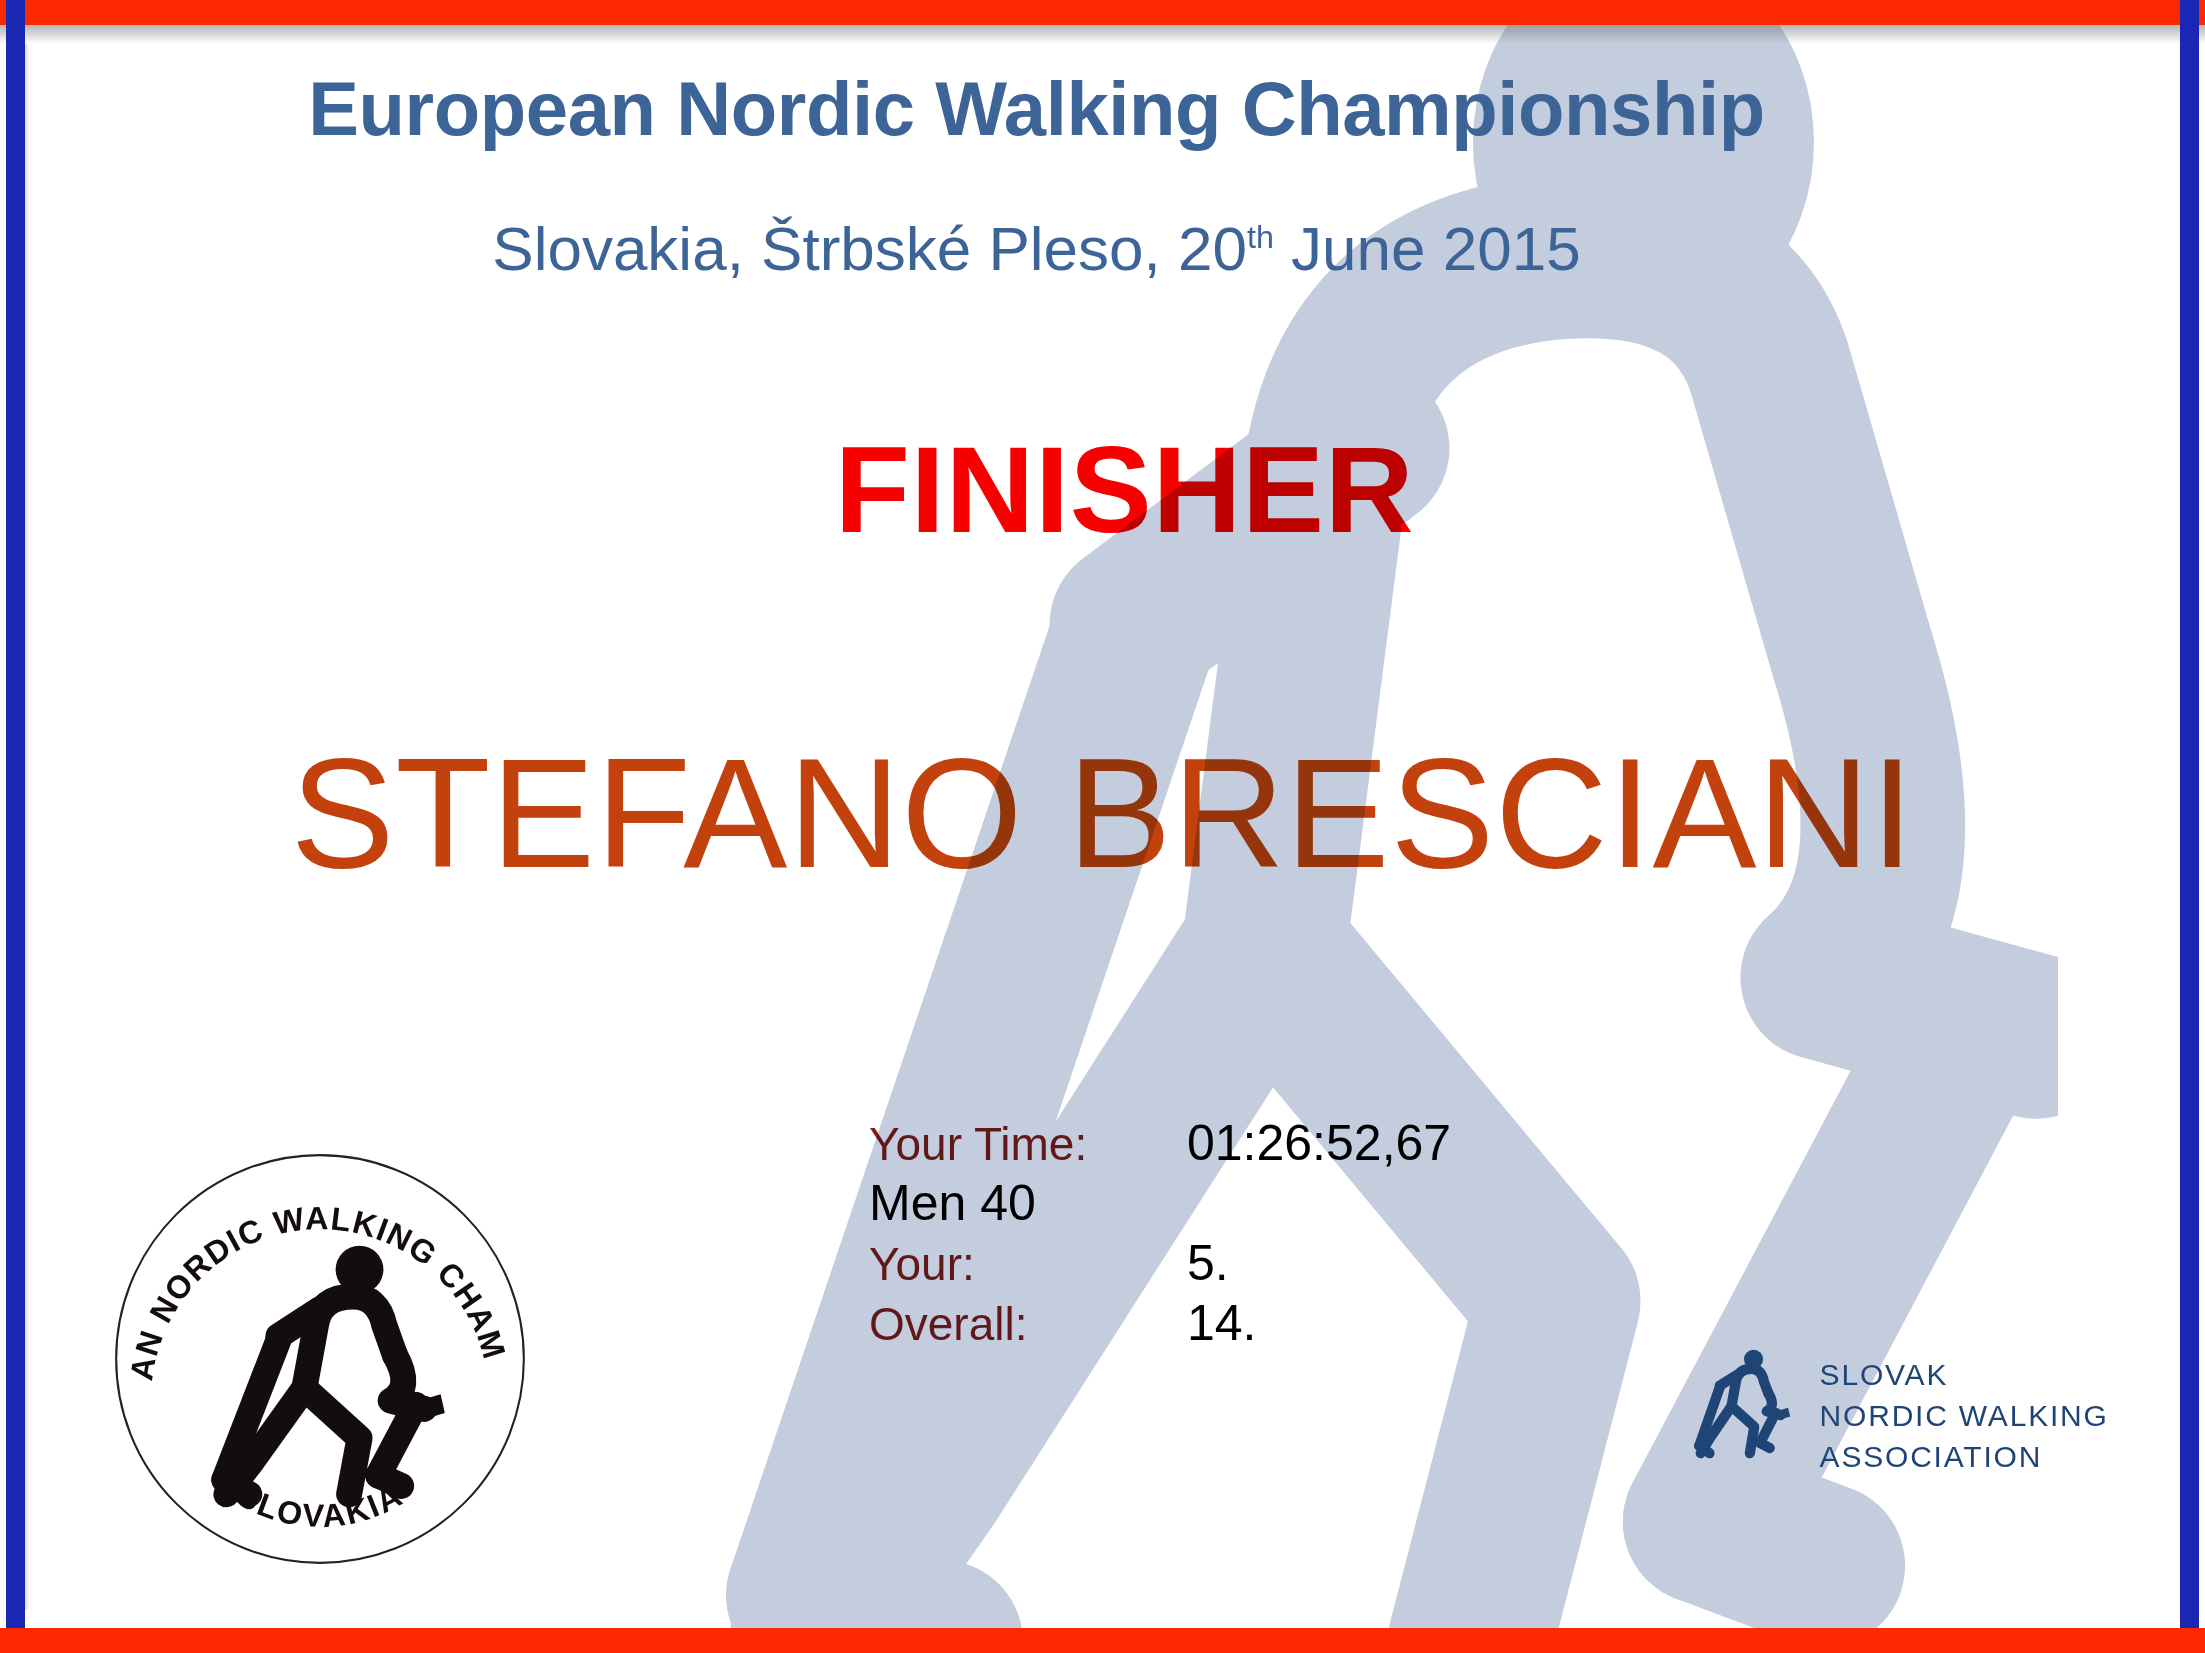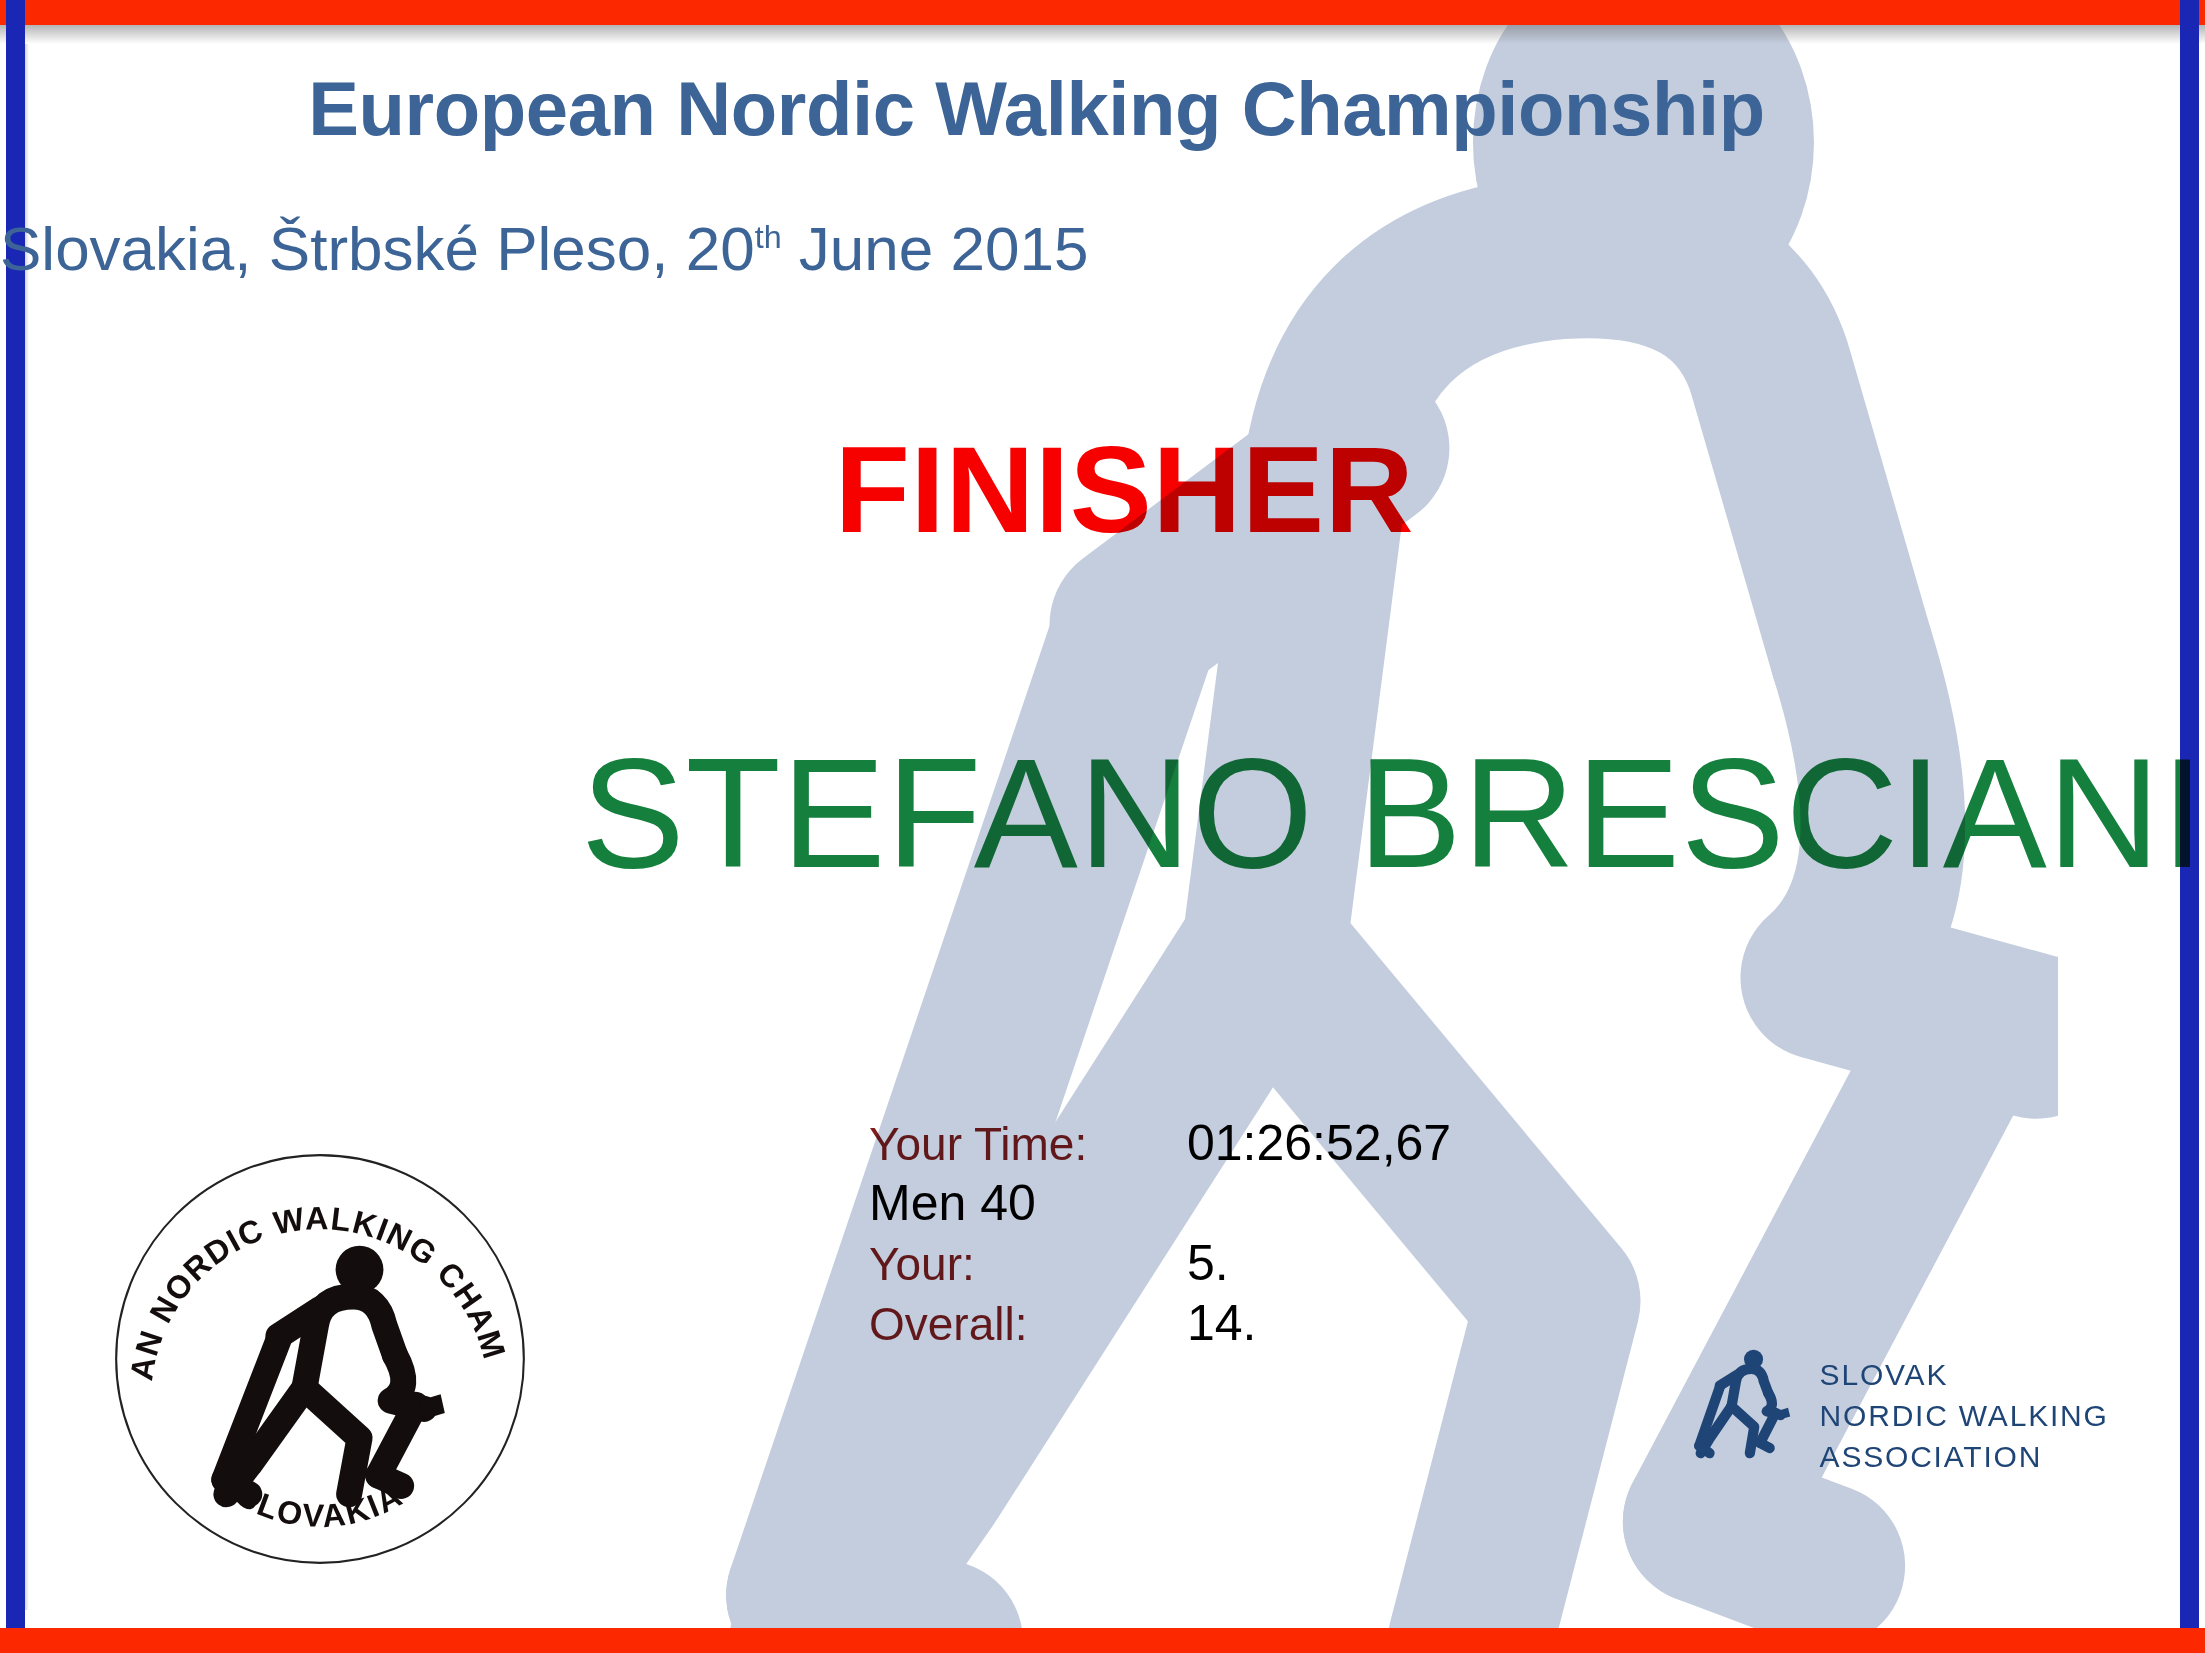--- a/index.html
+++ b/index.html
@@ -63,21 +63,21 @@
     font-weight: bold;
     color: #3d6496;
     letter-spacing: -0.4px;
     z-index: 5;
     white-space: nowrap;
   }
   .subline {
     position: absolute;
     left: 0; top: 213px;
     width: 2073px;
-    text-align: left;
+    text-align: center;
     font-size: 62px;
     font-weight: normal;
     color: #3d6496;
     z-index: 5;
     white-space: nowrap;
   }
   .subline sup {
     font-size: 0.52em;
     vertical-align: super;
     line-height: 0;
@@ -94,24 +94,24 @@
     letter-spacing: 0.7px;
     z-index: 5;
     white-space: nowrap;
     mix-blend-mode: multiply;
   }
 
   .athlete {
     position: absolute;
     left: 0; top: 724px;
     width: 2205px;
-    text-align: right;
+    text-align: center;
     font-size: 156px;
     font-weight: normal;
-    color: #15803d;
+    color: #c2410c;
     letter-spacing: 0.7px;
     z-index: 5;
     white-space: nowrap;
     mix-blend-mode: multiply;
   }
 
   
   .results {
     position: absolute;
     left: 869px; top: 1114px;

